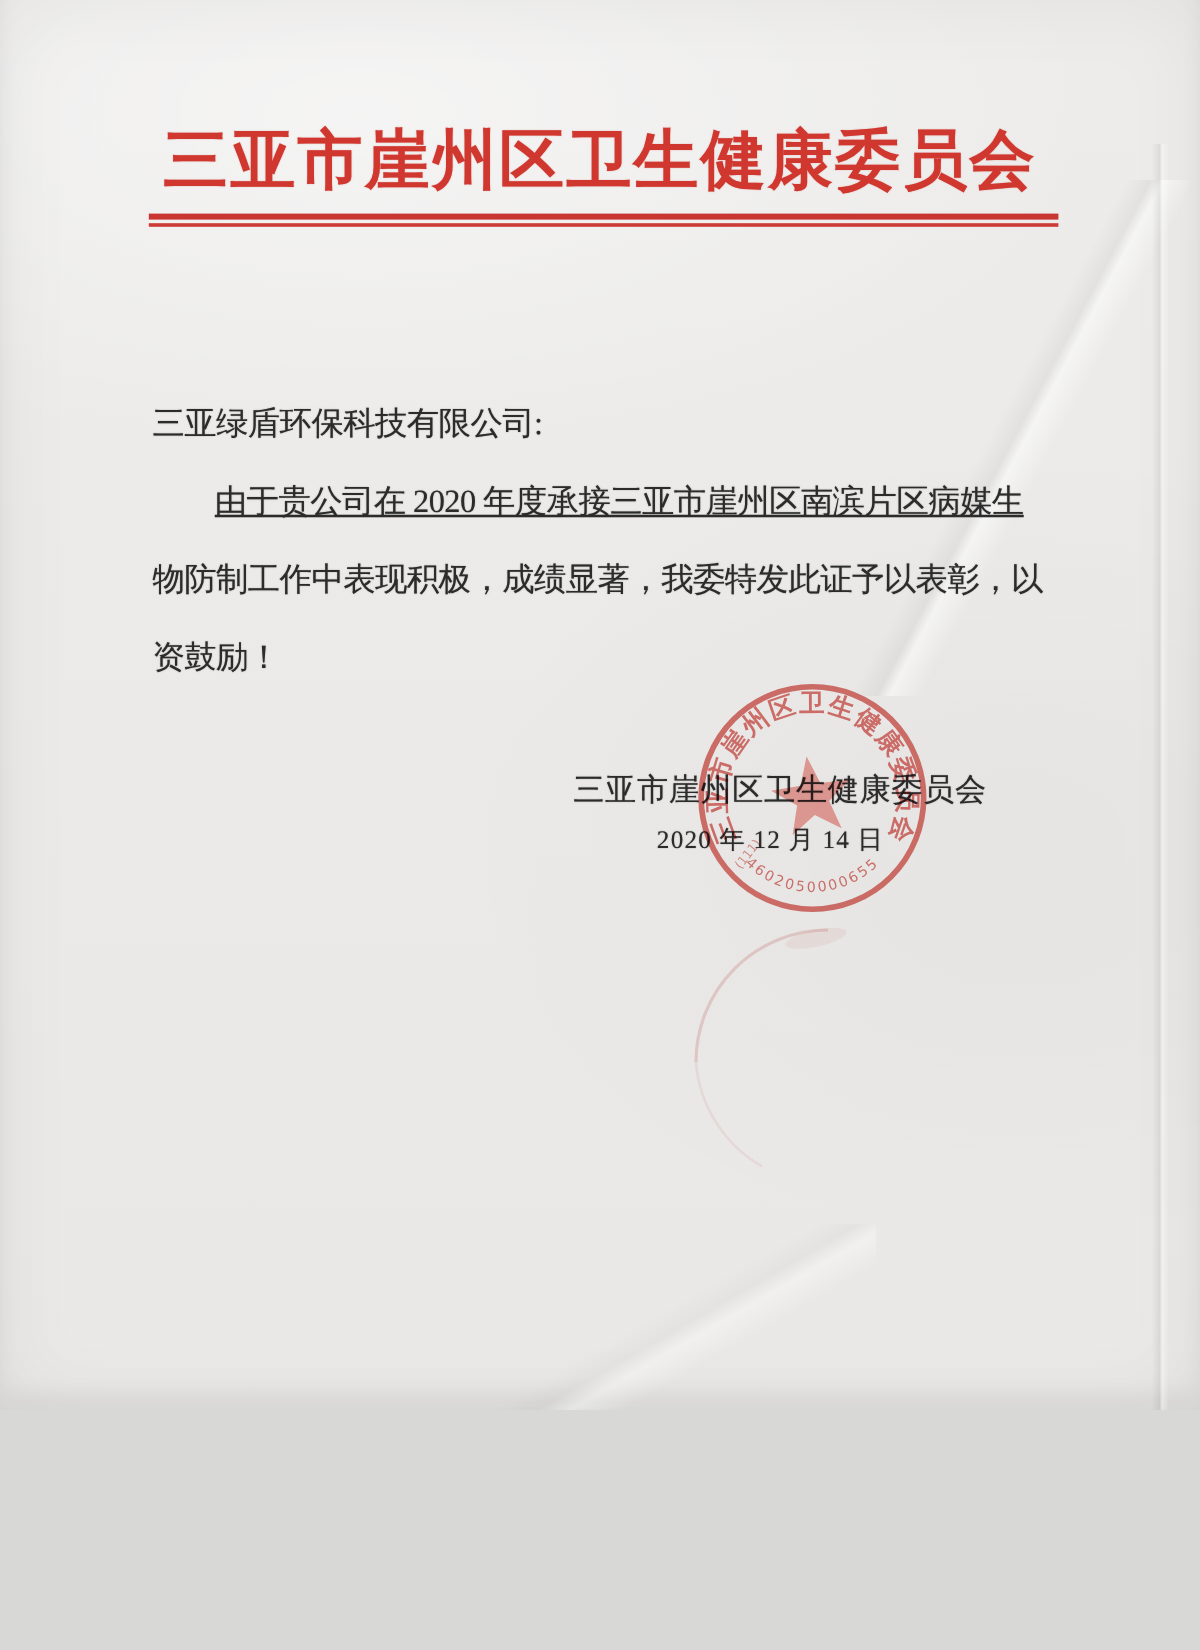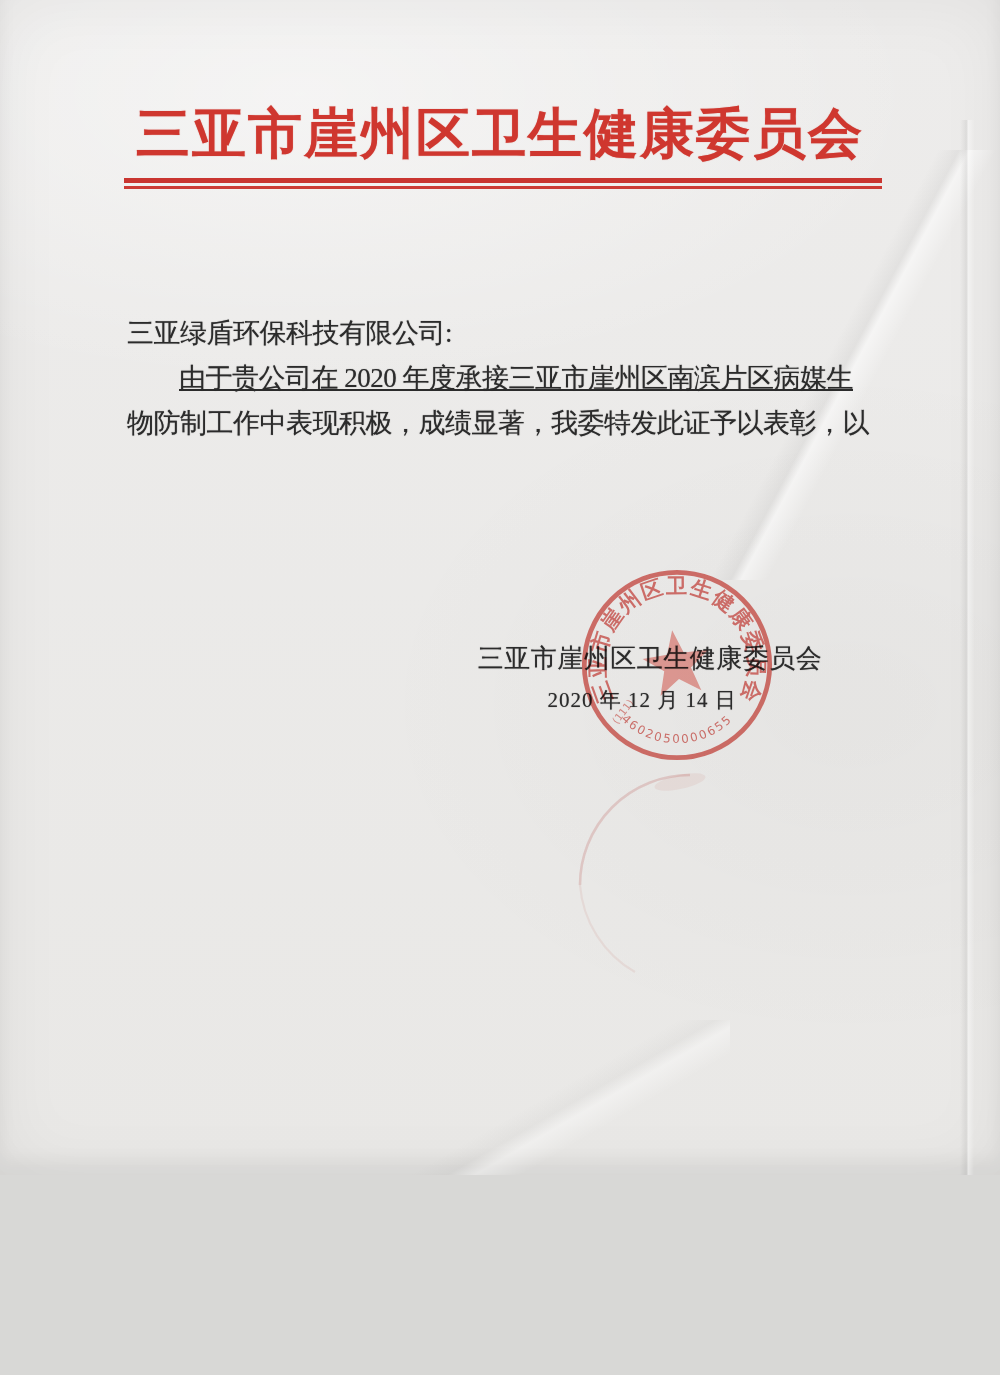--- a/index.html
+++ b/index.html
@@ -57,21 +57,21 @@
     text-shadow:0 0 1px rgba(20,20,20,0.5);
   }
 
   .body-block{
     position:absolute;left:127px;top:311px;width:752px;
     font-size:27px;line-height:45px;
     letter-spacing:-0.5px;
     color:#2b2b2b;
     text-shadow:0 0 1px rgba(35,35,35,0.55);
   }
-  .body-line{white-space:nowrap;}
+  .body-line{white-space:nowrap;margin-top:20px;}
   .body-line.indent{padding-left:52px;text-decoration:underline;}
 
   .signature-line{
     position:absolute;left:450px;top:641px;width:400px;
     text-align:center;font-size:26px;letter-spacing:0.5px;
     color:#2b2b2b;text-shadow:0 0 1px rgba(35,35,35,0.55);
     white-space:nowrap;
   }
   .date-line{
     position:absolute;left:442px;top:686px;width:400px;
@@ -110,20 +110,21 @@
     <div class="thick"></div>
     <div class="gap"></div>
     <div class="thin"></div>
   </div>
 
 
   <div class="body-block">
     <div class="body-line">三亚绿盾环保科技有限公司:</div>
     <div class="body-line indent">由于贵公司在 2020 年度承接三亚市崖州区南滨片区病媒生</div>
     <div class="body-line">物防制工作中表现积极，成绩显著，我委特发此证予以表彰，以</div>
+    <div class="body-line">资鼓励！</div>
   </div>
 
   <div class="signature-line">三亚市崖州区卫生健康委员会</div>
   <div class="date-line">2020 年 12 月 14 日</div>
 
   <svg class="seal" viewBox="0 0 200 200" xmlns="http://www.w3.org/2000/svg">
     <defs>
       <path id="sealTopArc" d="M 39.4 135 A 70 70 0 1 1 160.6 135" fill="none"></path>
       <path id="sealBottomArc" d="M 28.6 126 A 76 76 0 0 0 171.4 126" fill="none"></path>
     </defs>

